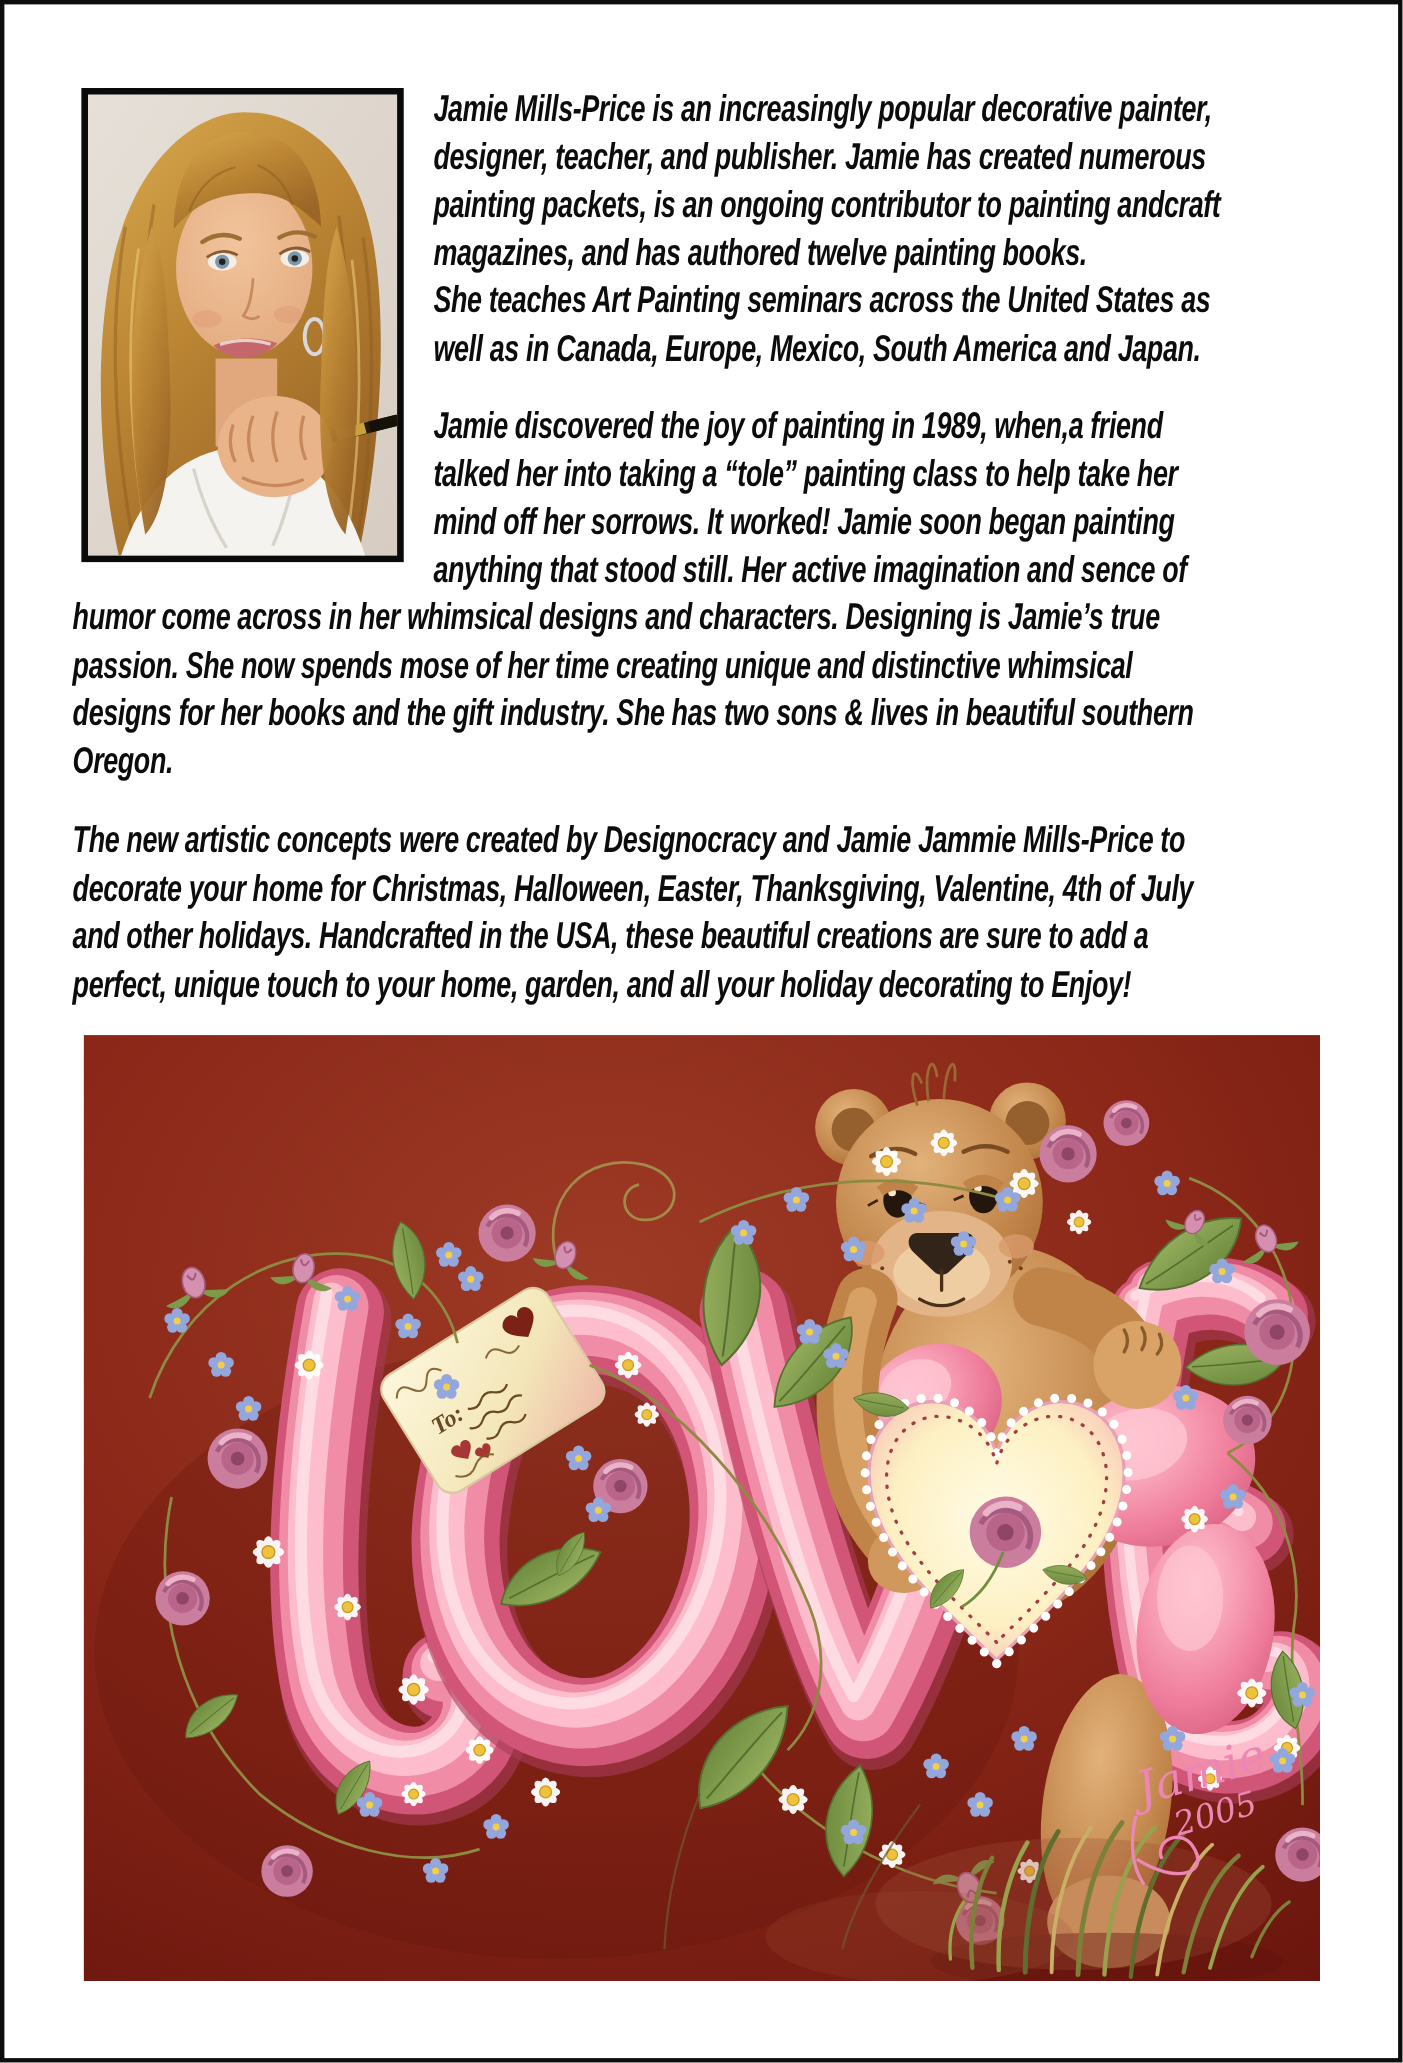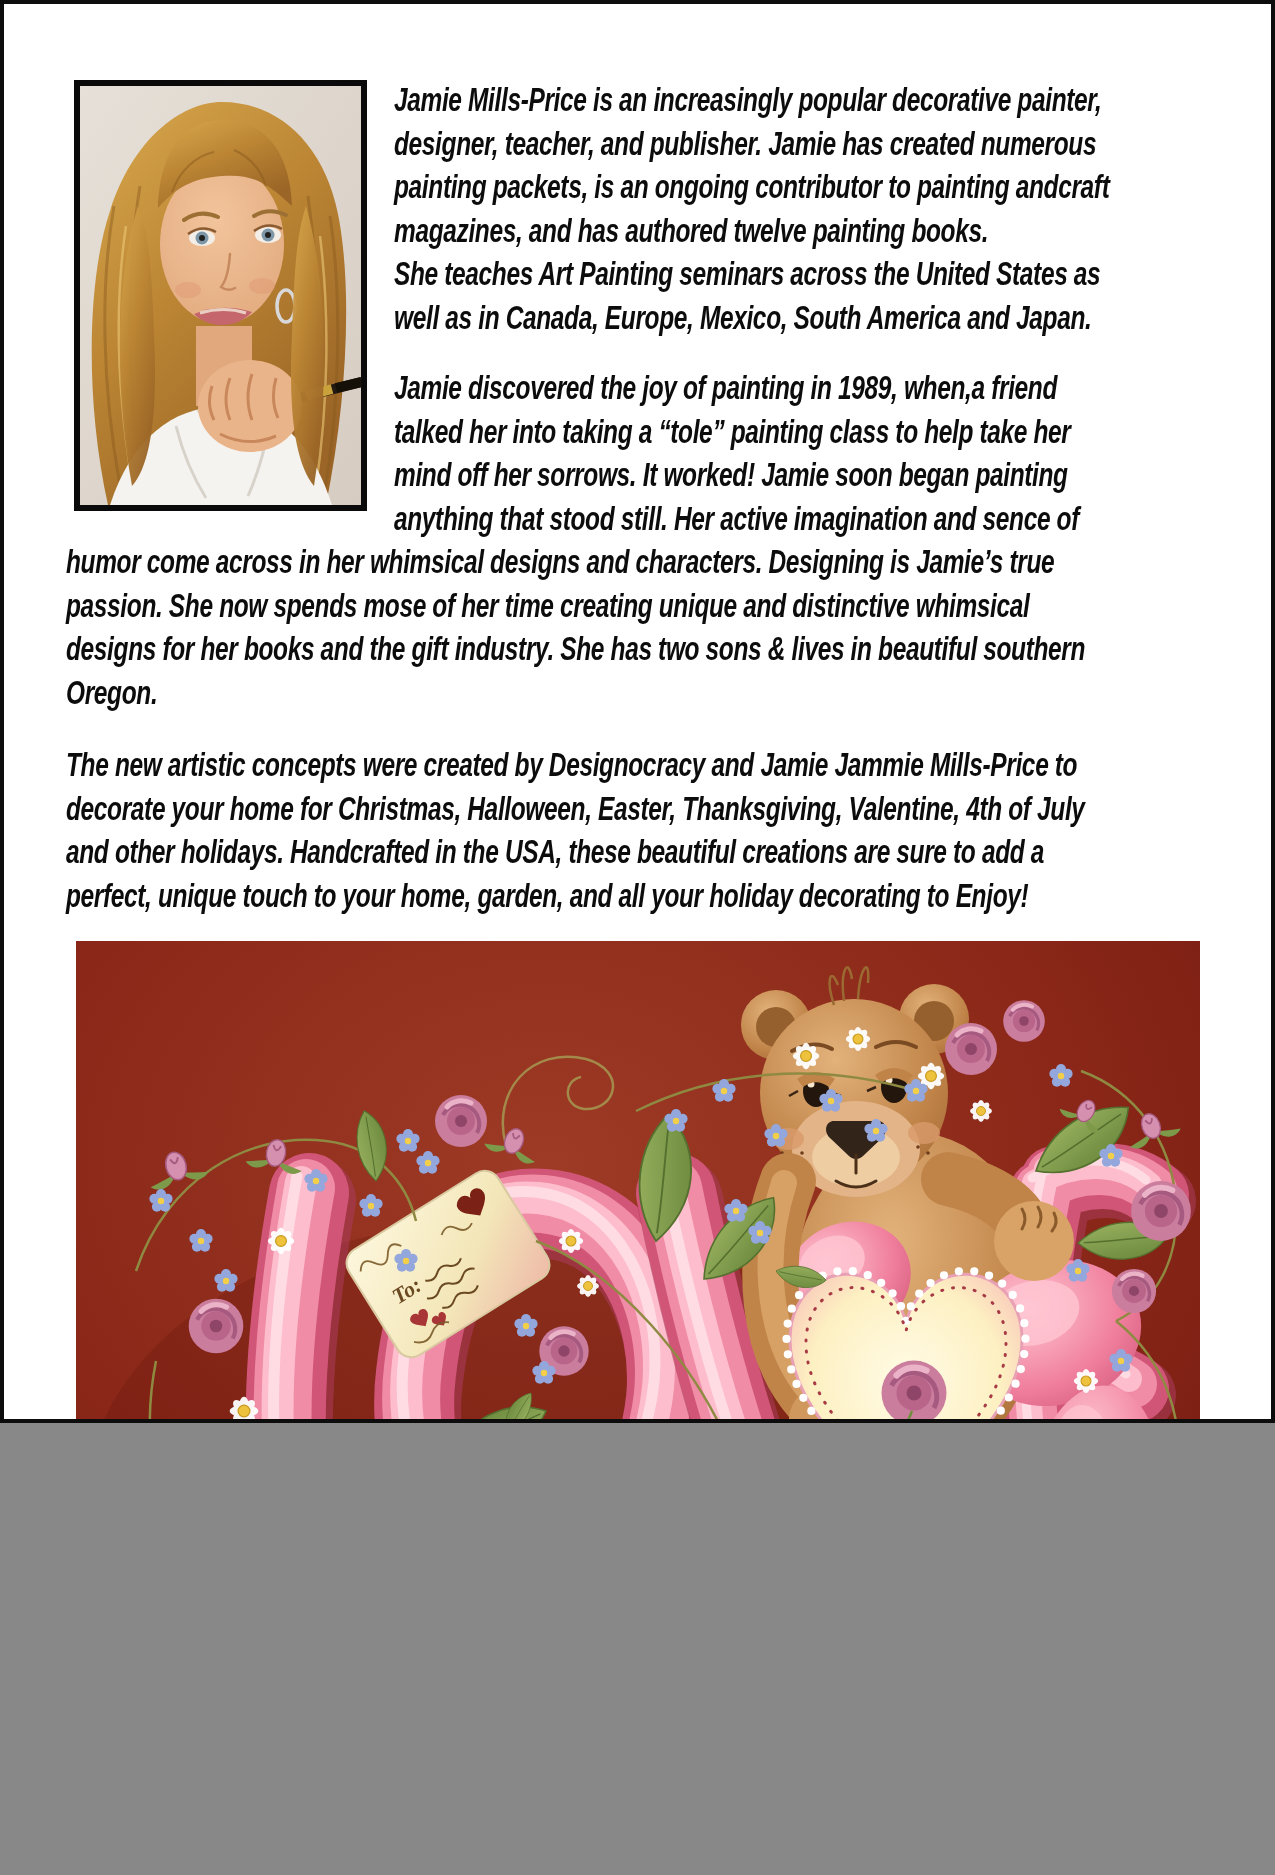--- a/index.html
+++ b/index.html
@@ -1,16 +1,16 @@
 <!DOCTYPE html>
 <html><head>
 <meta charset="utf-8">
 <style>
   html,body{margin:0;padding:0;background:#888;}
-  .page{position:relative;width:1275px;height:1423px;background:#fff;
+  .page{position:relative;width:1275px;height:1875px;background:#fff;
         border:4px solid #0d0d0d;box-sizing:border-box;overflow:hidden;
         font-family:"Liberation Sans",sans-serif;}
   .photo{position:absolute;left:70px;top:76px;width:293px;height:431px;
          border:6px solid #0a0a0a;box-sizing:border-box;background:#e0dad2;}
   .photo svg{display:block;width:100%;height:100%;}
   .bio{position:absolute;color:#0c0c0c;font-style:italic;font-weight:bold;
        font-size:34px;line-height:43.5px;letter-spacing:-0.5px;white-space:nowrap;
        transform:scaleX(0.72);transform-origin:left top;}
   .bio-side{left:390px;top:74px;}
   .bio-side .pgap{height:27px;}

